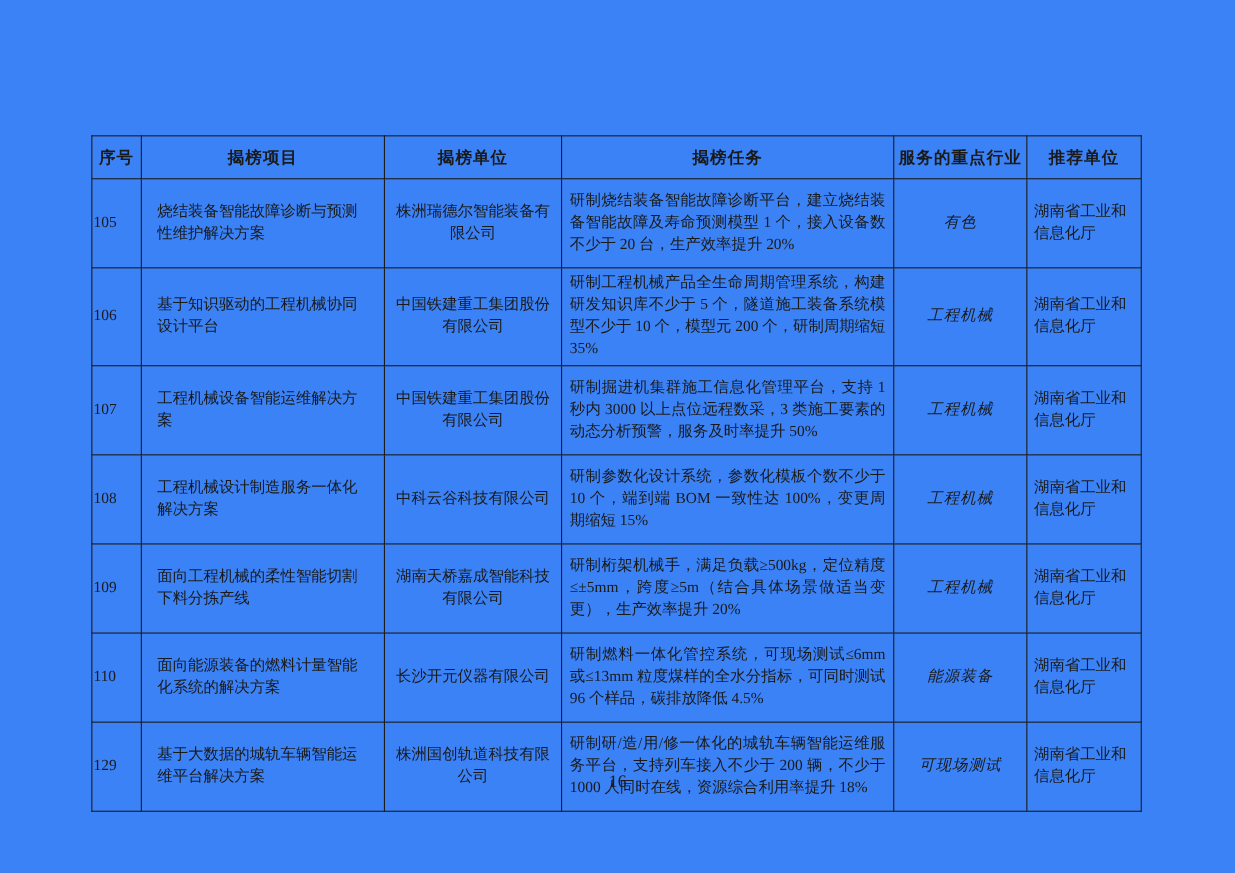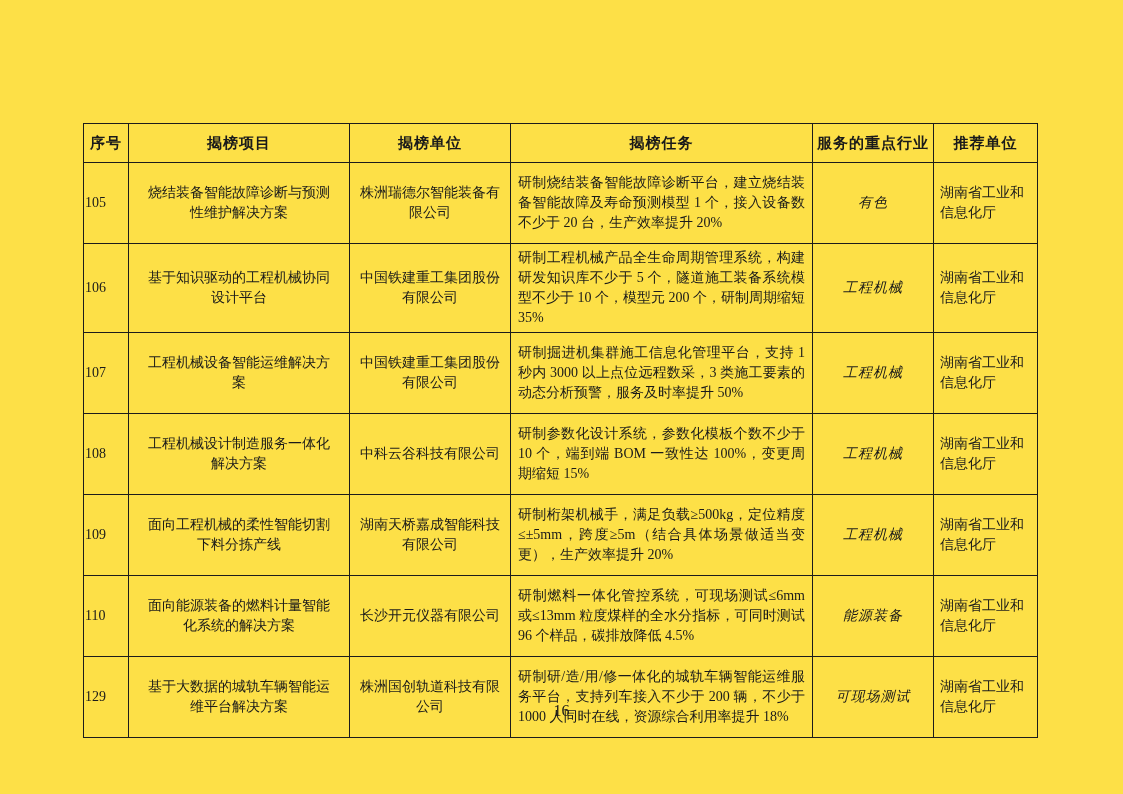--- a/index.html
+++ b/index.html
@@ -6,21 +6,21 @@
     margin: 0;
     padding: 0;
     background: #ffffff;
     font-family: "Liberation Serif", "DejaVu Serif", serif;
     color: #1a1a1a;
   }
   .page {
     position: relative;
     width: 1123px;
     height: 794px;
-    background: #fde047;
+    background: #3b82f6;
     overflow: hidden;
   }
   table.doc-table {
     position: absolute;
     left: 83px;
     top: 123px;
     width: 954px;
     border-collapse: collapse;
     table-layout: fixed;
   }
@@ -37,21 +37,21 @@
     text-align: center;
     padding: 2px 2px;
     letter-spacing: 1px;
   }
   table.doc-table td {
     font-size: 14px;
     line-height: 20px;
     height: 64px;
   }
   td.c0 { text-align: left; }                       
-  td.c1 { text-align: center; padding: 4px 14px; }    
+  td.c1 { padding: 4px 14px; }    
   td.c2 { text-align: center; padding: 8px 10px; }    
   td.c3 { text-align: justify; padding: 4px 7px; }    
   td.c4 { text-align: center; padding: 4px 4px; letter-spacing: 1px; font-style: italic; } 
   td.c5 { text-align: left; padding: 4px 6px; }     
   .page-number {
     position: absolute;
     top: 702px;
     left: 0;
     width: 100%;
     text-align: center;

